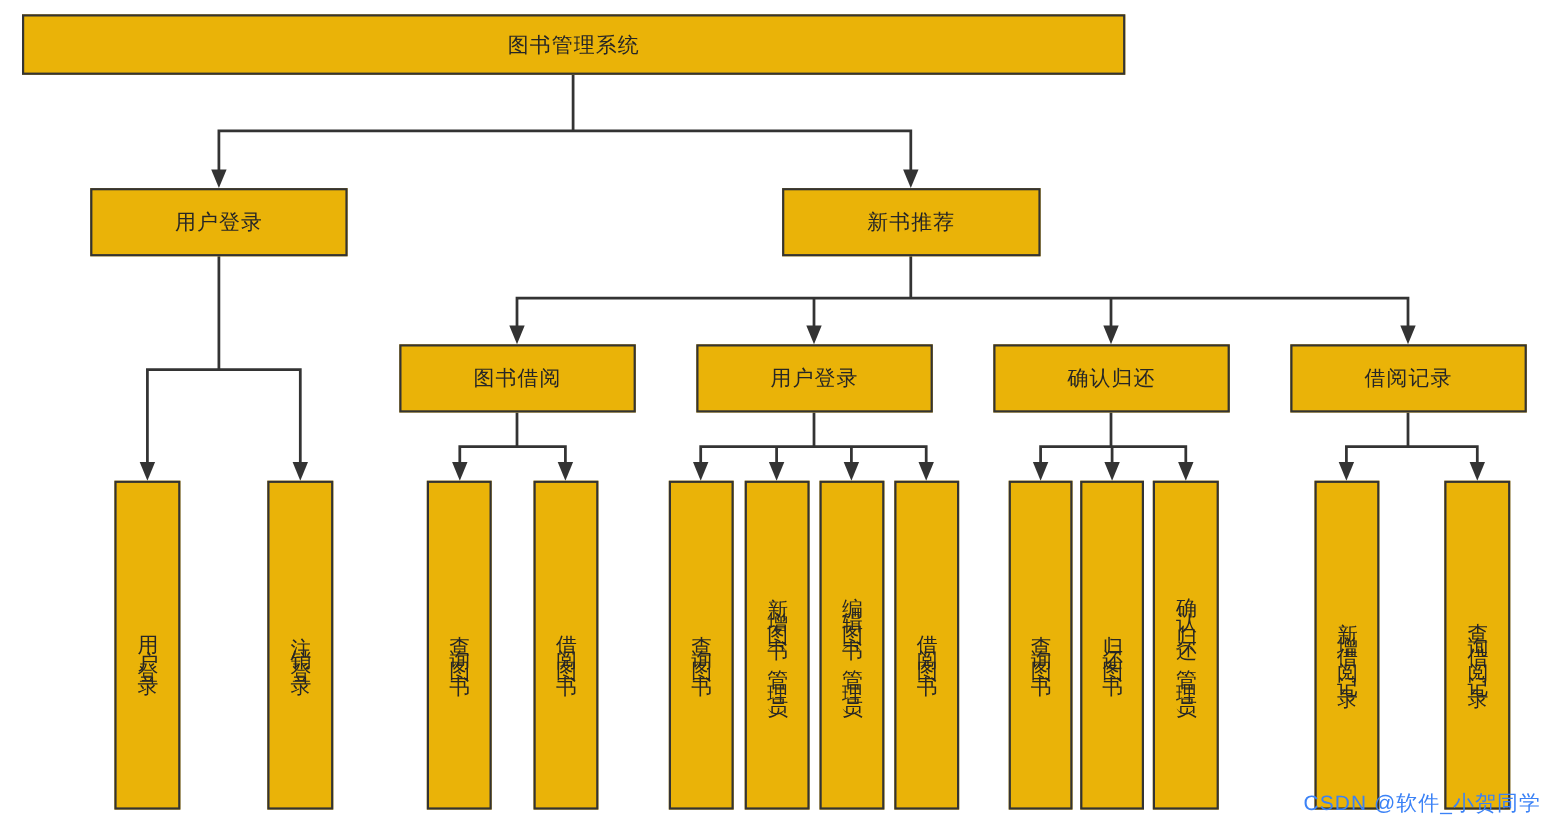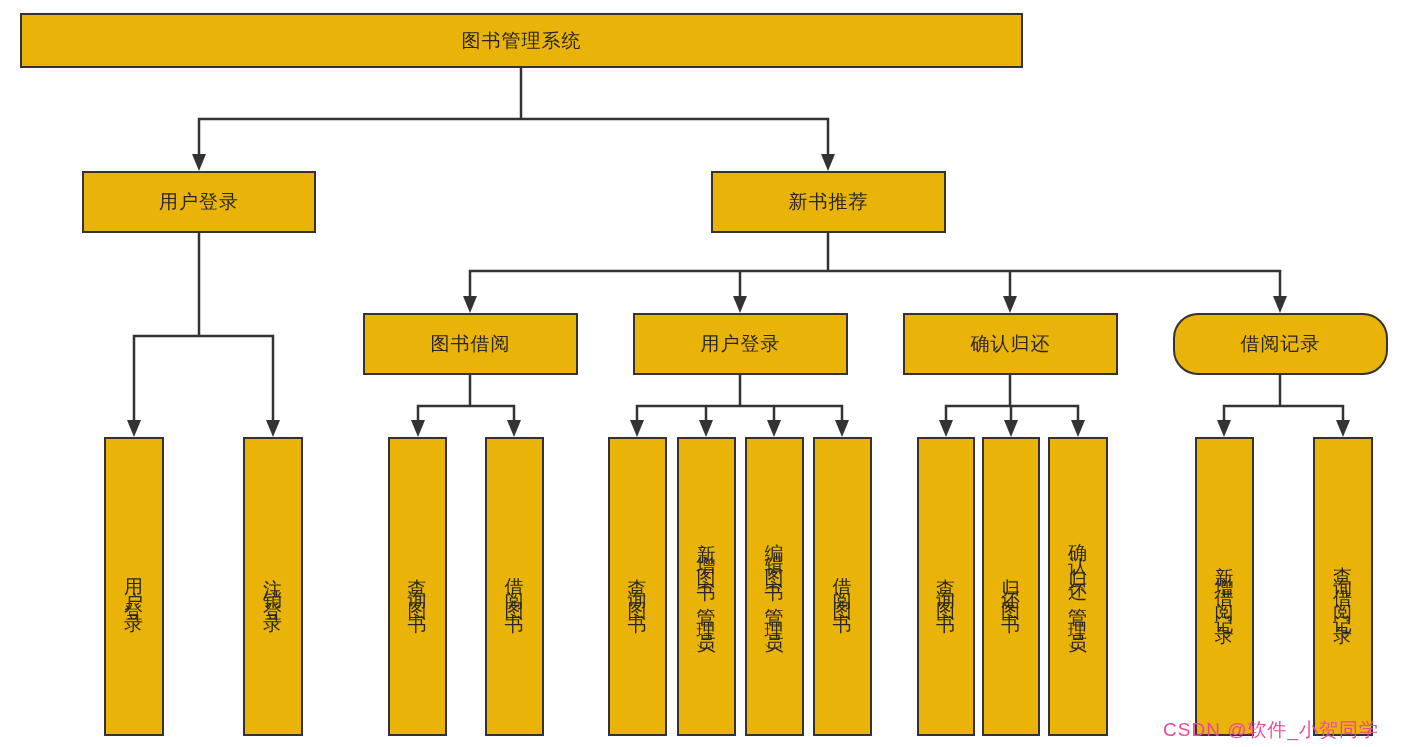--- a/index.html
+++ b/index.html
@@ -47,24 +47,24 @@
     letter-spacing: 12px;
     line-height: 1;
     font-size: 19px;
     color: #262626;
   }
   .leaf span.long {
     letter-spacing: 13px;
   }
   .watermark {
     position: absolute;
-    right: 26px;
+    right: 4px;
     bottom: 4px;
     font-size: 19px;
-    color: #ec4899;
+    color: #3b82f6;
     letter-spacing: 1px;
     z-index: 5;
     white-space: nowrap;
   }
 </style>
 </head>
 <body>
 
 <div class="canvas">
 
@@ -109,21 +109,21 @@
   </svg>
 
   <div class="box" style="left:20px; top:13px; width:1003px; height:55px;">图书管理系统</div>
 
   <div class="box" style="left:82px; top:171px; width:234px; height:62px;">用户登录</div>
   <div class="box" style="left:711px; top:171px; width:235px; height:62px;">新书推荐</div>
 
   <div class="box" style="left:363px; top:313px; width:215px; height:62px;">图书借阅</div>
   <div class="box" style="left:633px; top:313px; width:215px; height:62px;">用户登录</div>
   <div class="box" style="left:903px; top:313px; width:215px; height:62px;">确认归还</div>
-  <div class="box" style="left:1173px; top:313px; width:215px; height:62px;border-radius:25px;">借阅记录</div>
+  <div class="box" style="left:1173px; top:313px; width:215px; height:62px;">借阅记录</div>
 
   <div class="box leaf" style="left:104px; width:60px;">
     <span>用户登录</span>
   </div>
   <div class="box leaf" style="left:243px; width:60px;">
     <span>注销登录</span>
   </div>
 
   <div class="box leaf" style="left:388px;">
     <span>查询图书</span>

